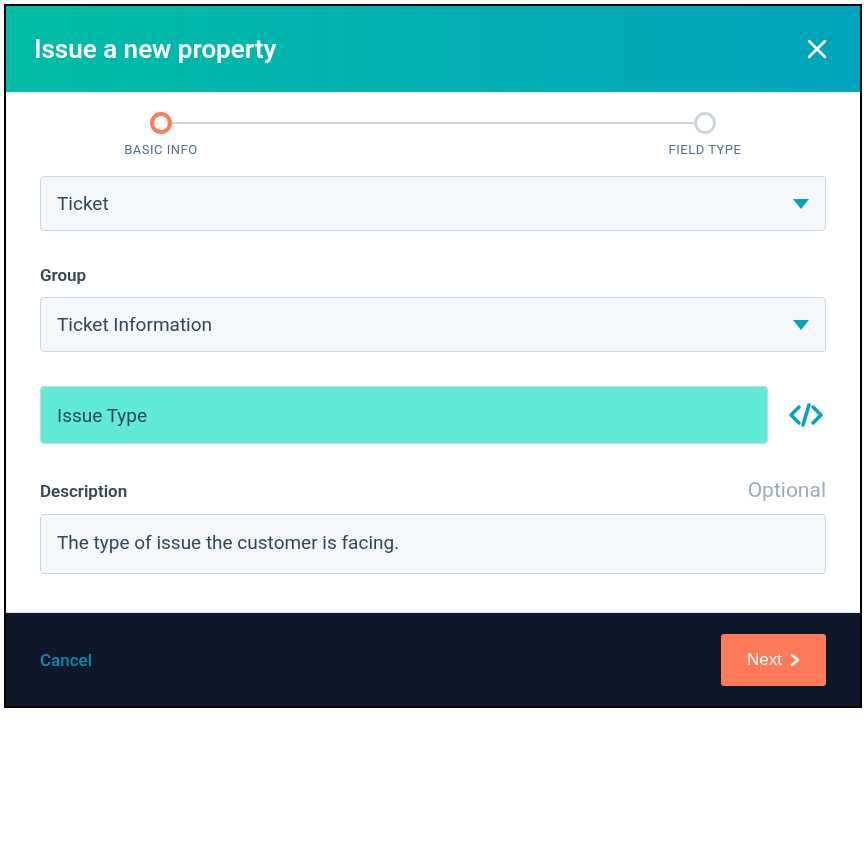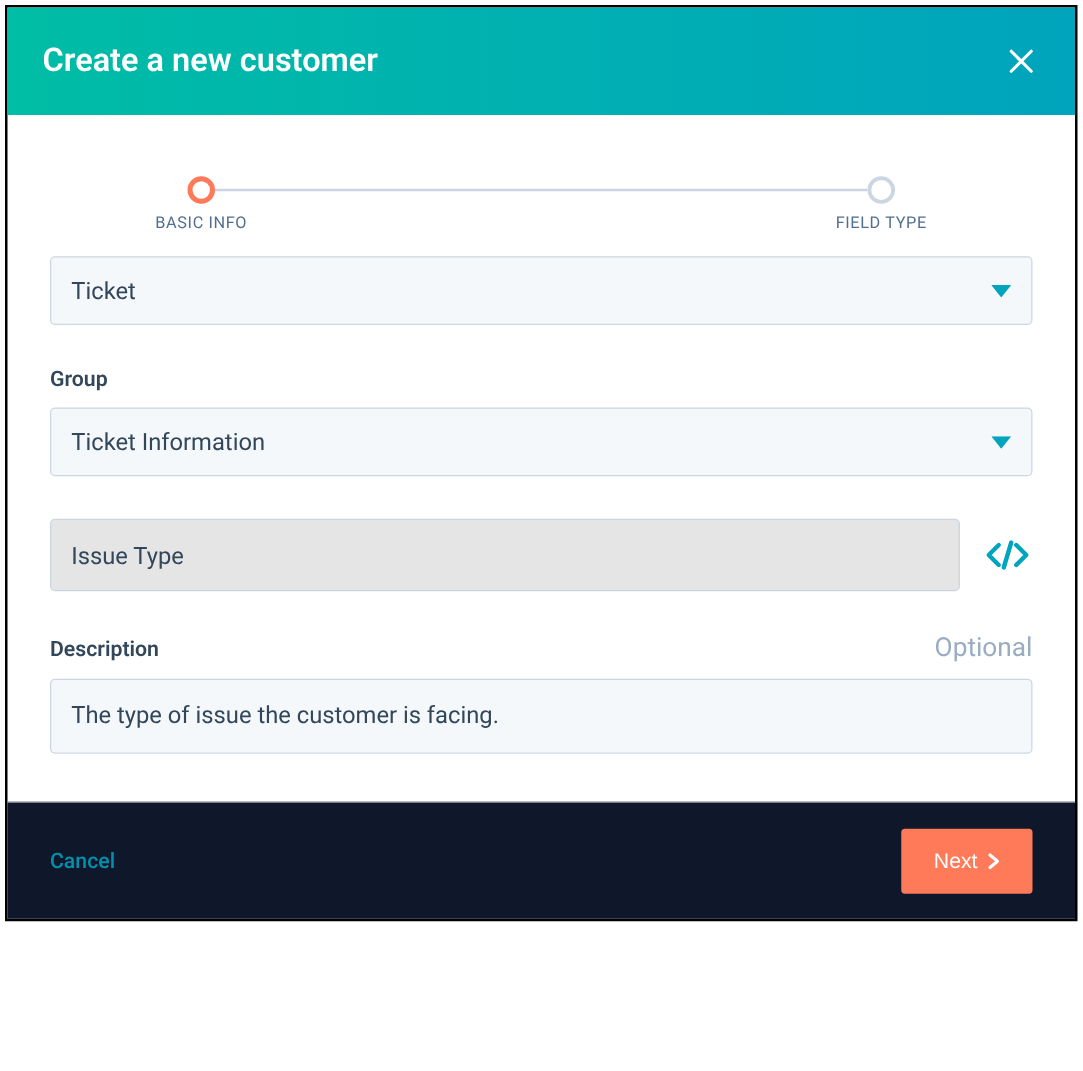--- a/index.html
+++ b/index.html
@@ -32,21 +32,21 @@
   }
   .close-btn {
     width: 30px;
     height: 30px;
     cursor: pointer;
     display: flex;
     align-items: center;
     justify-content: center;
   }
   .body {
-    padding: 41px 34px 0 34px;
+    padding: 12px 34px 0 34px;
     flex: 1;
   }
   .stepper {
     display: flex;
     align-items: center;
     justify-content: center;
     margin: 8px 0 8px 0;
     padding: 0 110px;
   }
   .step {
@@ -122,21 +122,21 @@
     display: inline-flex;
   }
   .input-row {
     display: flex;
     align-items: center;
     gap: 18px;
   }
   .text-input {
     flex: 1;
     height: 58px;
-    background: #e5e5e5;
+    background: #5eead4;
     border: 1px solid #cbd6e2;
     border-radius: 4px;
     padding: 0 16px;
     font-size: 19px;
     color: #33475b;
     font-family: inherit;
   }
   .code-btn {
     width: 40px;
     height: 40px;
@@ -186,21 +186,21 @@
     gap: 8px;
     cursor: pointer;
   }
 </style>
 </head>
 <body>
 
 <div class="modal">
 
   <div class="header">
-    <div class="header-title">Create a new customer</div>
+    <div class="header-title">Issue a new property</div>
     <div class="close-btn">
       <svg width="24" height="24" viewBox="0 0 24 24" fill="none" stroke="#fff" stroke-width="2.5" stroke-linecap="round">
         <line x1="4" y1="4" x2="20" y2="20"></line>
         <line x1="20" y1="4" x2="4" y2="20"></line>
       </svg>
     </div>
   </div>
 
   <div class="body">
 

